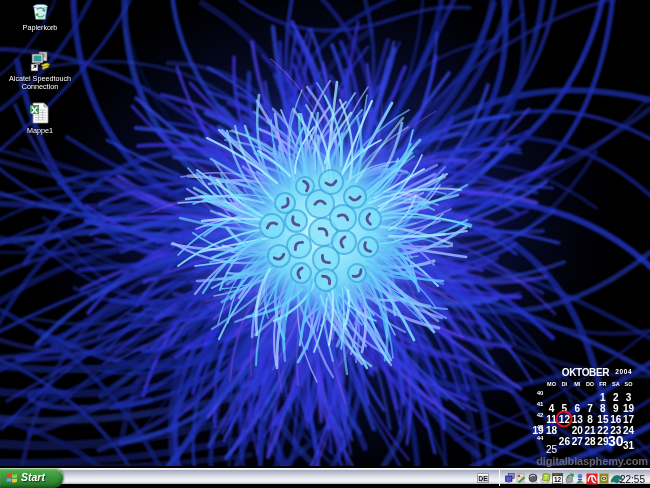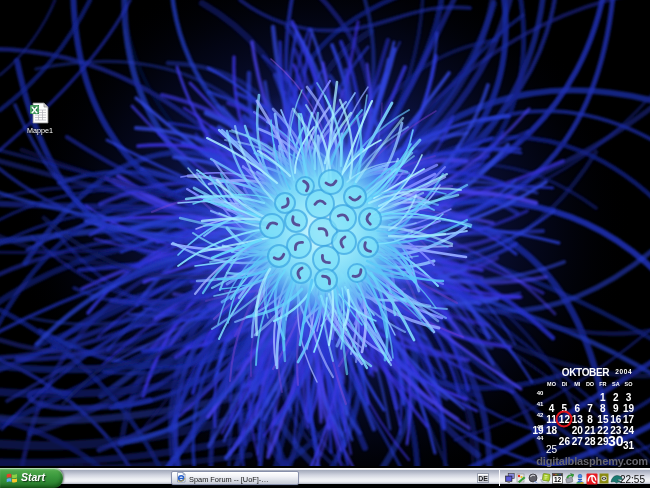--- a/index.html
+++ b/index.html
@@ -1068,21 +1068,45 @@
             <path d="M365,220 q4,-7 10,-2" stroke="#4a2a80" stroke-width="2.8" fill="none" opacity="0.8" stroke-linecap="round"></path>
           </g>
           <circle cx="368" cy="247" r="10" fill="#7edff8" opacity="0.75"></circle>
           <circle cx="368" cy="247" r="10" fill="none" stroke="#2e9ade" stroke-width="2" opacity="0.6"></circle>
           <g transform="rotate(251 368 247)">
             <path d="M363,248 q4,-7 10,-2" stroke="#4a2a80" stroke-width="2.8" fill="none" opacity="0.8" stroke-linecap="round"></path>
           </g>
         </g>
       </svg></div>
 
-
+<div class="dicon" style="left:2px; top:2px;">
+  <svg class="ic" width="19" height="19" viewBox="0 0 19 19">
+    <path d="M2.8,4.6 L4.8,17.3 L14.2,17.3 L16.2,4.6 Z" fill="#d4e8f8" stroke="#6d93be" stroke-width="0.8"></path>
+    <path d="M3.4,5 L5.2,16.6 L7,16.6 L5.6,5 Z" fill="#ffffff" opacity="0.75"></path>
+    <ellipse cx="9.5" cy="4.4" rx="6.9" ry="2" fill="#eaf4fc" stroke="#6d93be" stroke-width="0.8"></ellipse>
+    <path d="M6.2,8.2 a3.6,3.6 0 0 1 6.2,-0.3 l-1.7,0.6 2.9,1.4 0.9,-3 -1,0.4 a4.9,4.9 0 0 0 -8,-0.1 Z" fill="#2fac42"></path>
+    <path d="M12.8,12.6 a3.6,3.6 0 0 1 -6.2,0.3 l1.7,-0.6 -2.9,-1.4 -0.9,3 1,-0.4 a4.9,4.9 0 0 0 8,0.1 Z" fill="#2fac42"></path>
+  </svg>
+  <div class="lbl">Papierkorb</div>
+</div>
+
+<div class="dicon" style="left:2px; top:51px;">
+  <svg class="ic" width="21" height="21" viewBox="0 0 21 21">
+    <rect x="9" y="1" width="8" height="9" fill="#d8d8d8" stroke="#555" stroke-width="0.7"></rect>
+    <rect x="10.5" y="2.5" width="5" height="4" fill="#9aa"></rect>
+    <rect x="2" y="3" width="11" height="9" fill="#e8e8e8" stroke="#444" stroke-width="0.8"></rect>
+    <rect x="3.5" y="4.5" width="8" height="6" fill="#2e9a9a"></rect>
+    <rect x="5" y="12" width="5" height="1.5" fill="#bbb" stroke="#555" stroke-width="0.5"></rect>
+    <path d="M11,14 l6,-2 3,1.5 -6,2.5 Z" fill="#f0e23a" stroke="#8a7a10" stroke-width="0.7"></path>
+    <path d="M12,16.5 l6,-2.5 0.8,2 -6,2.5 Z" fill="#e8d820" stroke="#8a7a10" stroke-width="0.7"></path>
+    <rect x="1" y="13" width="7" height="7" fill="#fff" stroke="#333" stroke-width="0.7"></rect>
+    <path d="M3,17.5 L6,14.5 M6,14.5 l-2.4,0.4 M6,14.5 l-0.4,2.4" stroke="#000" stroke-width="1" fill="none"></path>
+  </svg>
+  <div class="lbl">Alcatel Speedtouch<br>Connection</div>
+</div>
 
 <div class="dicon" style="left:2px; top:102px;">
   <svg class="ic" width="22" height="22" viewBox="0 0 22 22">
     <path d="M4,1 L15,1 L19,5 L19,21 L4,21 Z" fill="#fdfdfd" stroke="#8a8a8a" stroke-width="0.8"></path>
     <path d="M15,1 L15,5 L19,5 Z" fill="#d0d0d0" stroke="#8a8a8a" stroke-width="0.7"></path>
     <g stroke="#b0b0b8" stroke-width="0.7">
       <line x1="10" y1="8" x2="17" y2="8"></line>
           <line x1="10" y1="10.5" x2="17" y2="10.5"></line>
       <line x1="6" y1="13" x2="17" y2="13"></line>
           <line x1="6" y1="15.5" x2="17" y2="15.5"></line>
@@ -1152,27 +1176,20 @@
     <svg style="position:absolute;left:6px;top:4px" width="12" height="12" viewBox="0 0 17 16">
       <g transform="skewY(-6)">
       <path d="M1,3.2 C3,2.2 5,2.4 7.6,3.4 L7.6,8.4 C5,7.4 3,7.2 1,8.2 Z" fill="#e8402a"></path>
       <path d="M8.6,3.8 C11,4.8 13,4.9 15.6,4.1 L15.6,9.1 C13,9.9 11,9.8 8.6,8.8 Z" fill="#8ad046"></path>
       <path d="M1,9.4 C3,8.4 5,8.6 7.6,9.6 L7.6,14.4 C5,13.4 3,13.2 1,14.2 Z" fill="#58aaf0"></path>
       <path d="M8.6,10 C11,11 13,11.1 15.6,10.3 L15.6,15.1 C13,15.9 11,15.8 8.6,14.8 Z" fill="#f8c828"></path>
       </g>
     </svg>
     <span class="stext">Start</span>
   </div>
-  <div class="taskbtn" style="left:171px; width:128px;"><span class="ie"><svg width="10" height="11" viewBox="0 0 10 11">
-            <path d="M1.5,0.5 L7,0.5 L9,2.5 L9,10 L1.5,10 Z" fill="#fdfdfd" stroke="#7a88a8" stroke-width="0.7"></path>
-            <path d="M7,0.5 L7,2.5 L9,2.5 Z" fill="#c8d0dc" stroke="#7a88a8" stroke-width="0.5"></path>
-            <circle cx="5.2" cy="6.2" r="2.5" fill="none" stroke="#2a62cc" stroke-width="1.5"></circle>
-            <path d="M2.8,6.4 L7.6,6.4" stroke="#2a62cc" stroke-width="1.2"></path>
-            <path d="M2.0,8.3 C3.6,9.9 7.4,9.3 8.9,6.2" fill="none" stroke="#d8a818" stroke-width="0.9"></path>
-          </svg></span>Spam Forum -- [UoF]-…</div>
   <div id="debtn">DE</div>
   <div id="traysep"></div>
   <svg class="trayicon" style="left:505px" width="10" height="11" viewBox="0 0 10 11">
         <rect x="3.2" y="0.5" width="6" height="5" fill="#8a8ae0" stroke="#333" stroke-width="0.6"></rect>
         <rect x="0.5" y="3" width="6.5" height="5.5" fill="#3a3a9a" stroke="#222" stroke-width="0.6"></rect>
         <rect x="1.3" y="3.8" width="4.9" height="3.9" fill="#5a5ad8"></rect>
         <rect x="2.5" y="8.5" width="2.5" height="1.5" fill="#888"></rect>
       </svg>
       <svg class="trayicon" style="left:516px" width="10" height="11" viewBox="0 0 10 11">
         <rect x="1" y="1" width="7" height="8" fill="#e8e8e8" stroke="#888" stroke-width="0.6"></rect>

